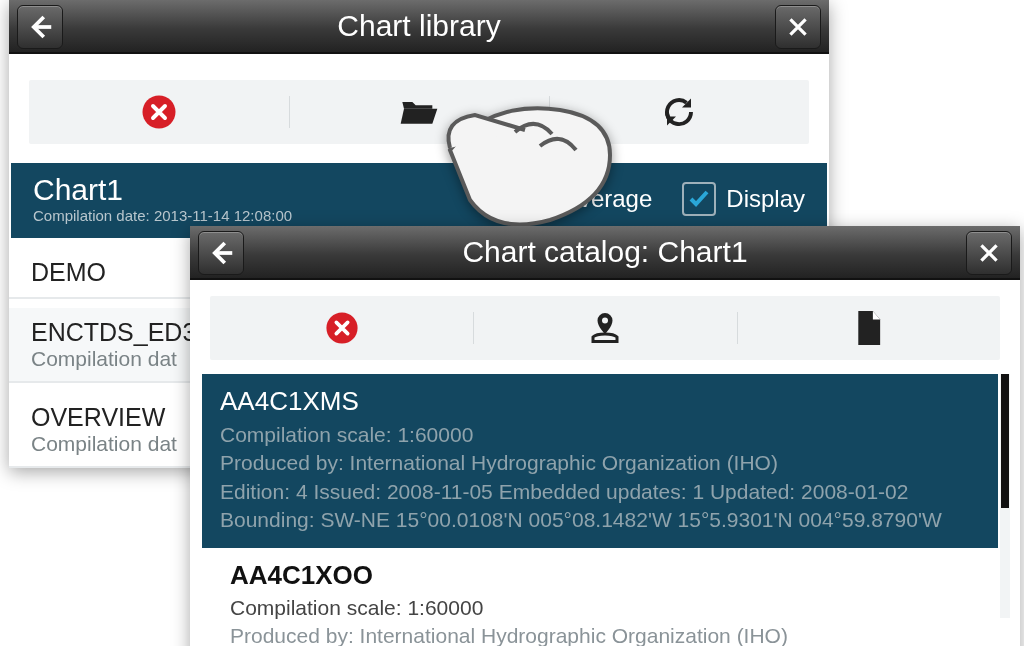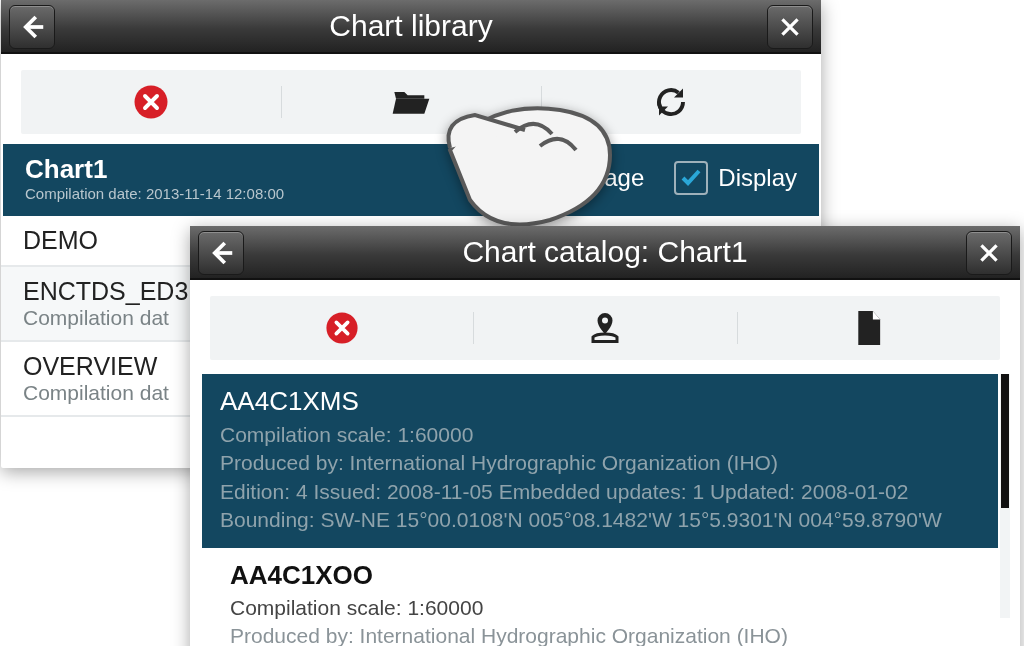--- a/index.html
+++ b/index.html
@@ -78,21 +78,21 @@
   
   .entry-sel {
     background:#134760;
     color:#fff;
     padding: 10px 22px 14px 22px;
     margin: 0 2px;
     display:flex;
     justify-content:space-between;
     align-items:center;
   }
-  .entry-sel .ttl { font-size: 26px; font-weight: bold; }
+  .entry-sel .ttl { font-size: 30px; }
   .entry-sel .sub { font-size: 15px; color:#b8c6cd; }
   .toggles { display:flex; gap:30px; align-items:center; font-size:24px; }
   .chk {
     width:34px;height:34px;border:2px solid #9fb1ba;border-radius:4px;
     display:inline-flex;align-items:center;justify-content:center;
     margin-right:10px;
   }
   .chk.on svg { display:block; }
   .chk svg { display:none; }
 
@@ -143,21 +143,21 @@
   
   .hand {
     position:absolute;
     left:440px;
     top:60px;
     pointer-events:none;
     filter: drop-shadow(0 3px 6px rgba(0,0,0,0.4));
   }
 
   
-  .win1 { left:1px;   top:0;   width:820px; height:468px; }
+  .win1 { left:9px;   top:0;   width:820px; height:468px;justify-content:space-between; }
   .win2 { left:190px; top:226px; width:830px; height:484px; }
 
   
   .page-clip{position:absolute;inset:0;overflow:hidden;}
 </style>
 </head>
 <body>
 
 <div class="page-clip">
 

